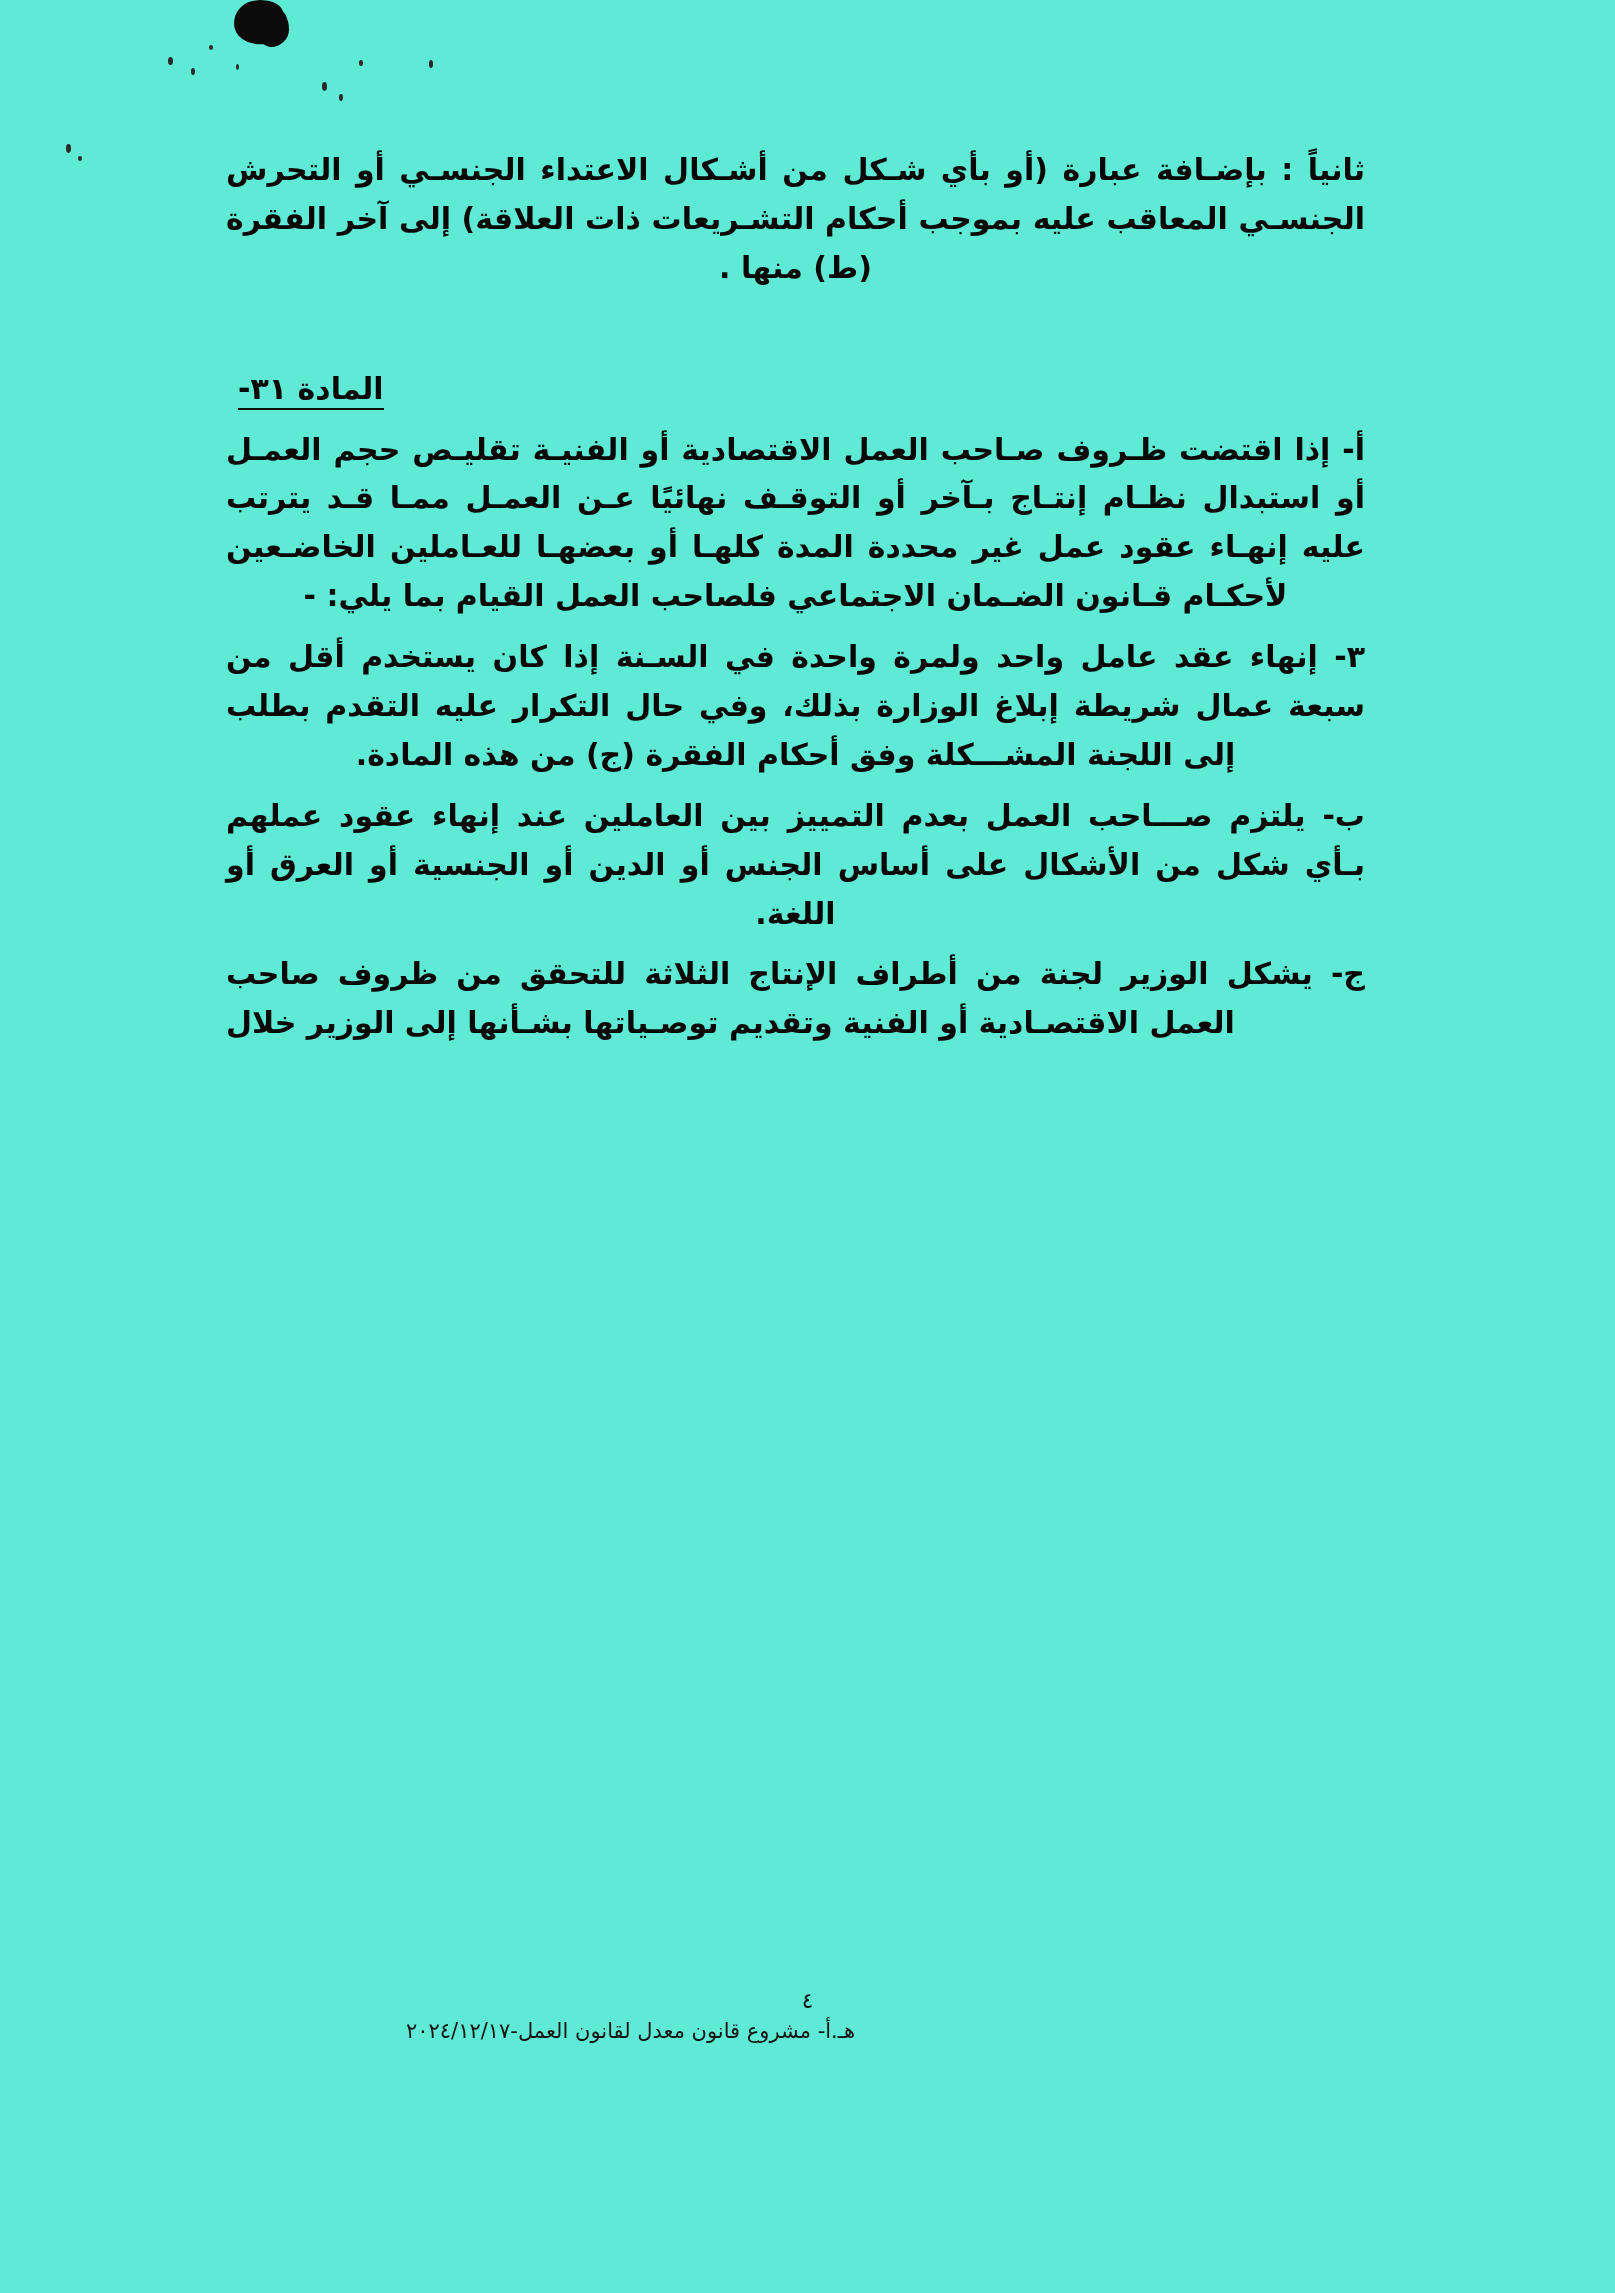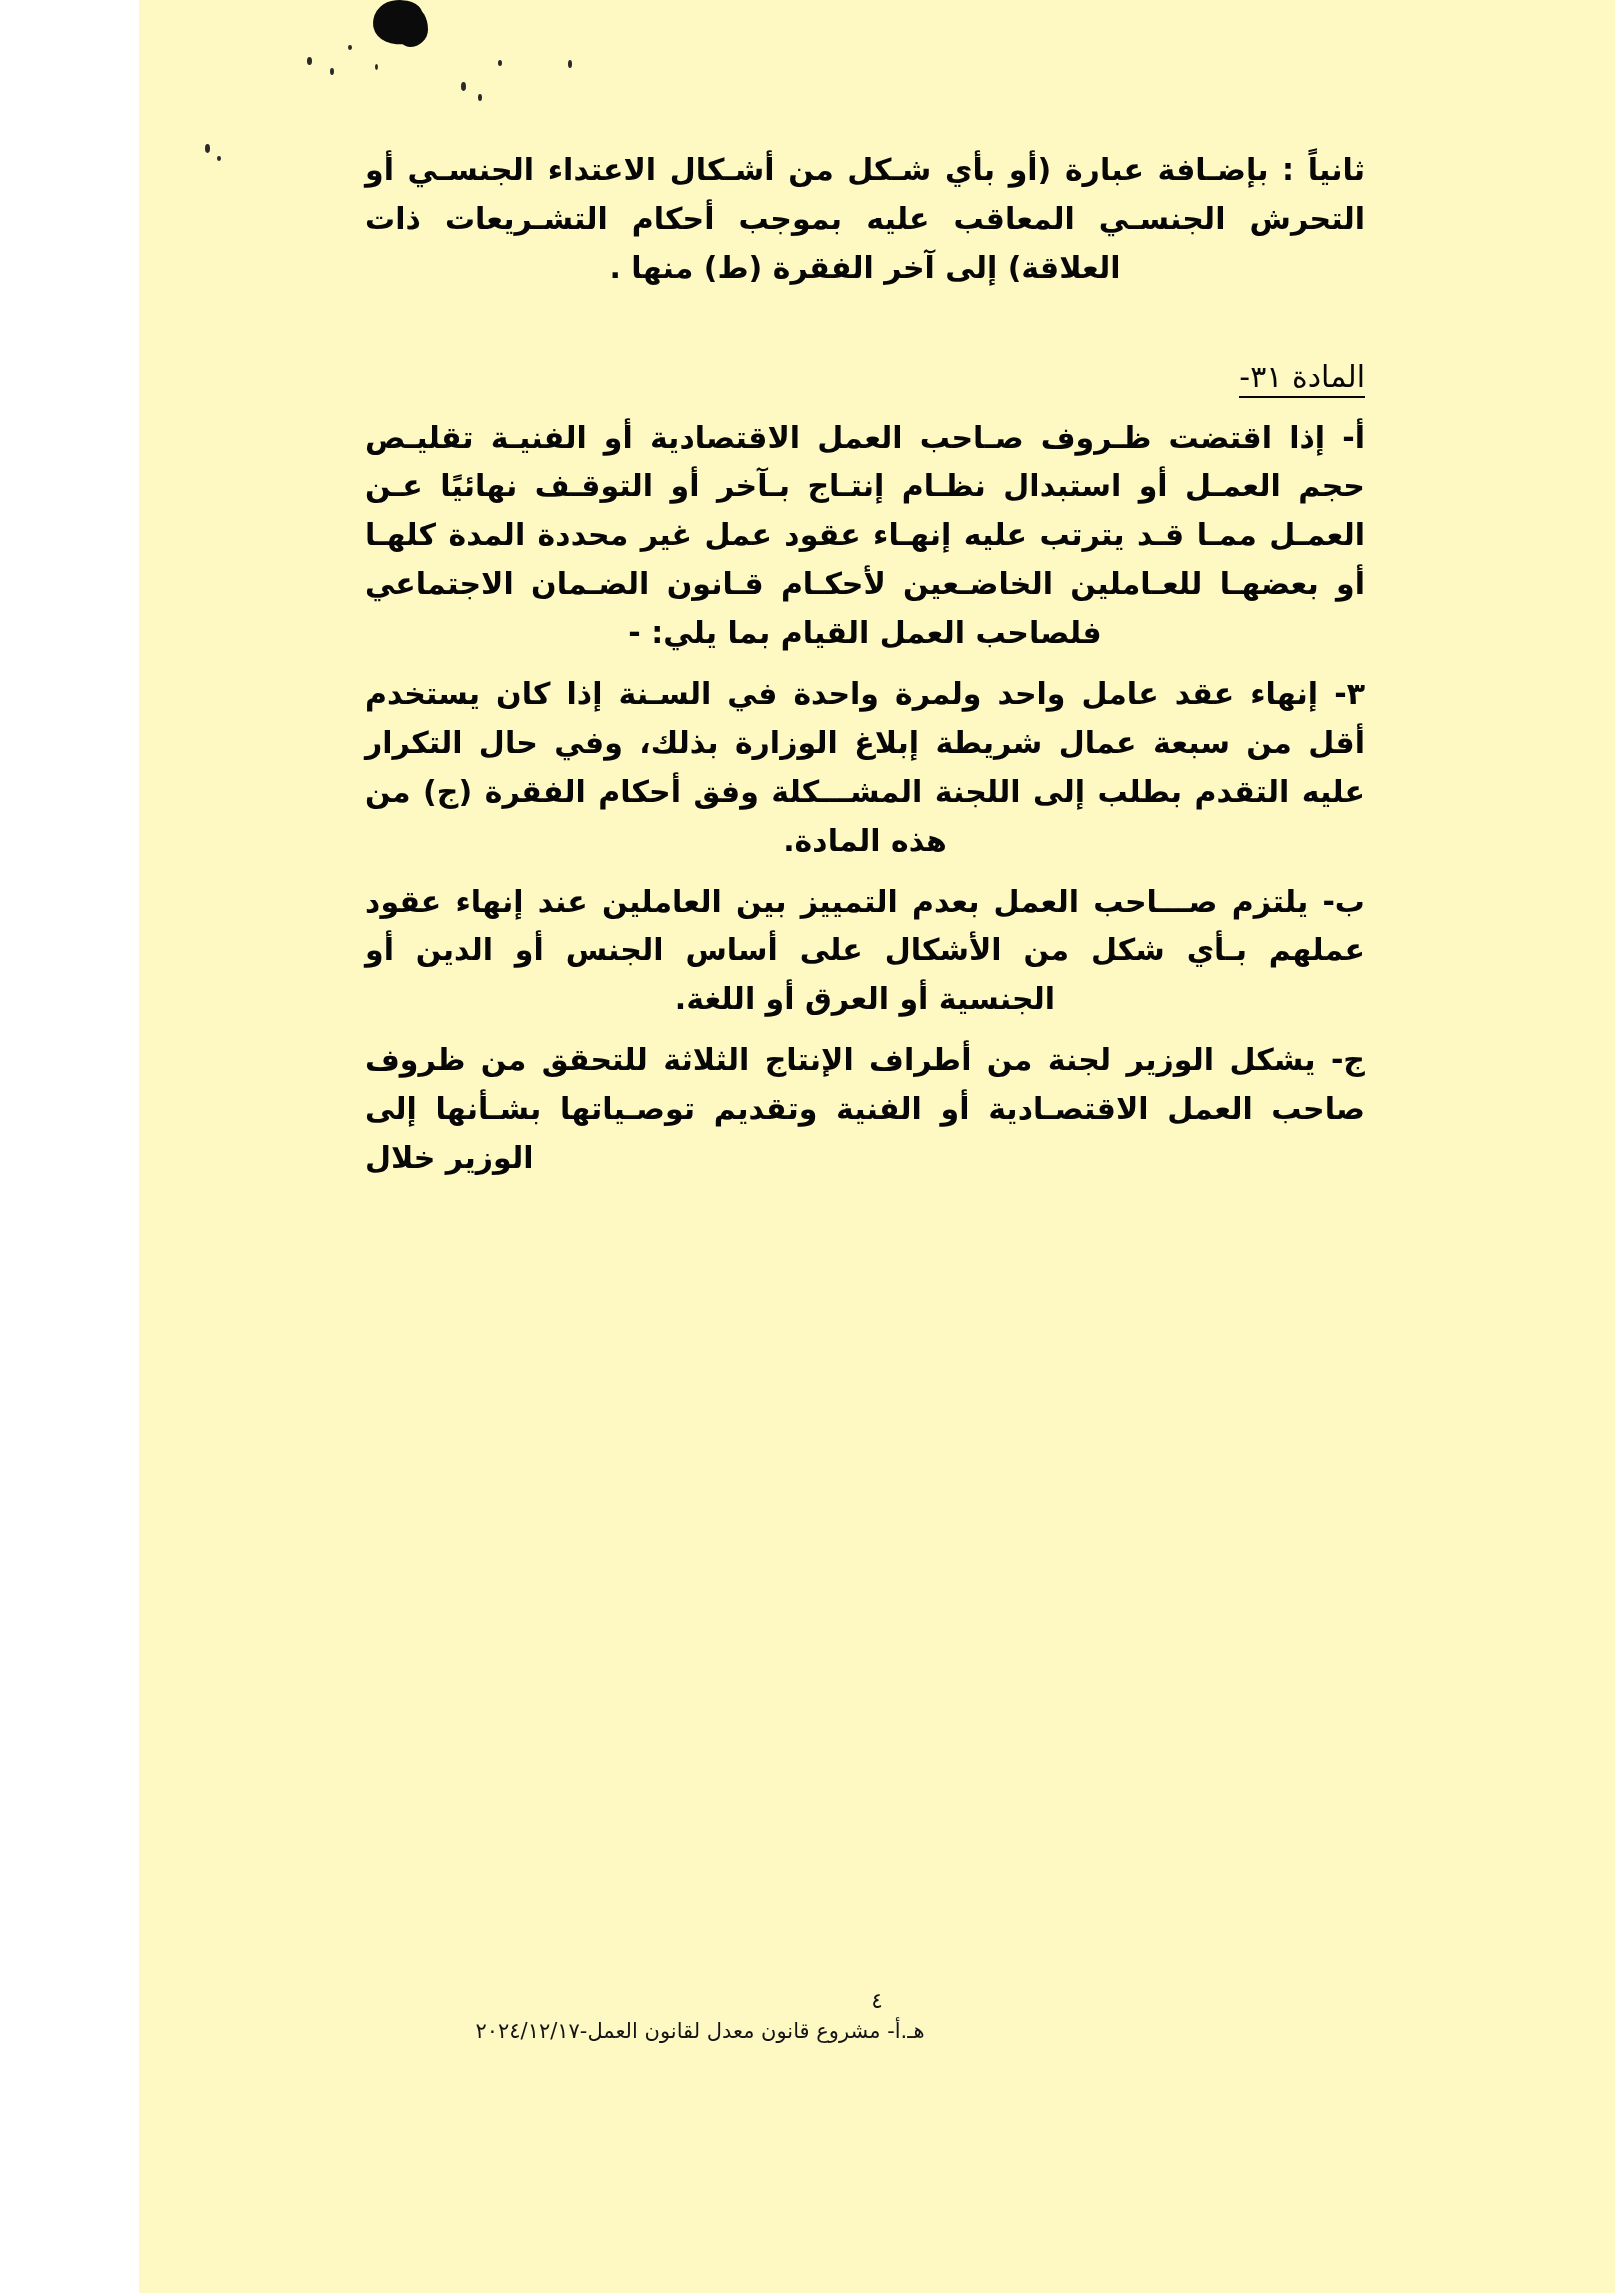--- a/index.html
+++ b/index.html
@@ -4,23 +4,23 @@
 <title>Arabic Legal Document Scan</title>
 <style>
   html, body {
     margin: 0;
     padding: 0;
     background: #ffffff;
   }
 
   .page {
     position: relative;
-    width: 1476px;
+    width: 1615px;
     height: 2294px;
-    background: #fef9c3;
+    background: #5eead4;
     overflow: hidden;
     font-family: "DejaVu Sans", "Liberation Sans", sans-serif;
   }
 
   
   .scan-artifacts {
     position: absolute;
     inset: 0;
     pointer-events: none;
   }
@@ -64,23 +64,23 @@
   .para {
     margin: 0 0 0 0;
     text-align: justify;
     text-align-last: center;
   }
   .para.last-left  { text-align-last: left; }
 
   .gap-lg { height: 60px; }
 
   .heading-article {
-    margin: 0;
-    text-align: right;
-    font-weight: 400;
+    margin: 12px;
+    text-align: left;
+    font-weight: 700;
   }
   .heading-article span.u {
     border-bottom: 2.9px solid #070707;
     padding-bottom: 2px;
   }
 
   .hang {
     padding-right: 0;
     margin-top: 12px;
   }

